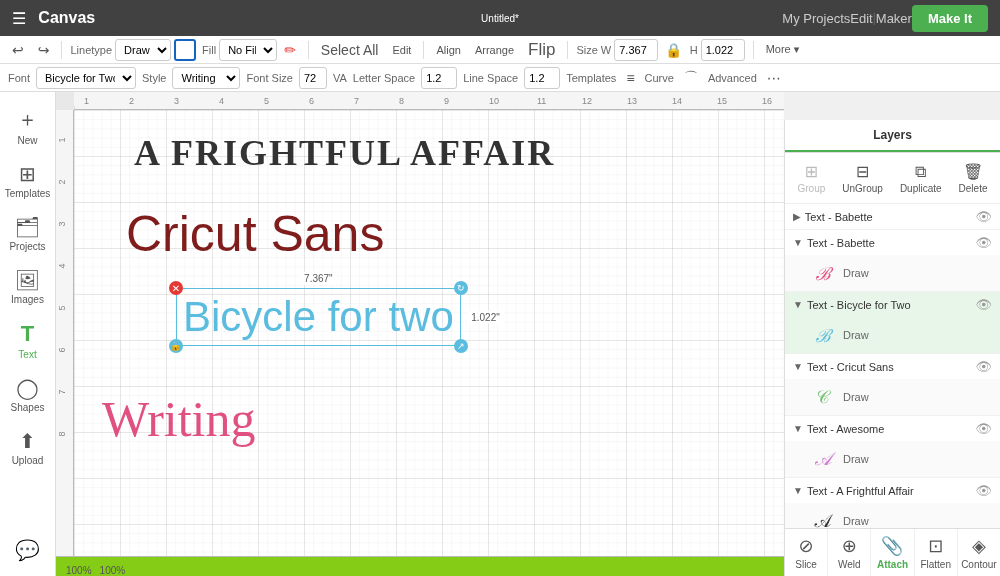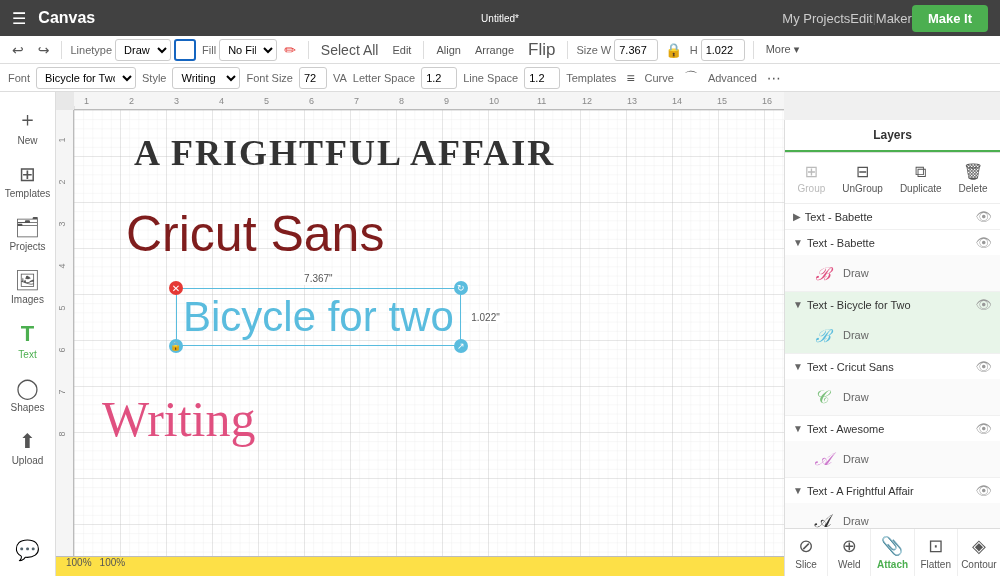--- a/index.html
+++ b/index.html
@@ -273,21 +273,21 @@
           <div style="position:absolute;bottom:-7px;right:-7px;width:14px;height:14px;border-radius:50%;background:#5abcde;display:flex;align-items:center;justify-content:center;color:#fff;font-size:9px;cursor:pointer;">↗</div>
         </div>
 
         <div class="canvas-text" style="position:absolute;top:280px;left:28px;font-size:50px;color:#e05080;font-family:cursive;font-weight:400;">
           Writing
         </div>
 
       </div>
     </div>
 
-    <div style="position:absolute;bottom:0;left:0;right:0;height:20px;background:#fde047;border-top:1px solid #bbb;display:flex;align-items:flex-start;padding:0 10px;gap:8px;">
+    <div style="position:absolute;bottom:0;left:0;right:0;height:20px;background:#84cc16;border-top:1px solid #bbb;display:flex;align-items:flex-end;padding:0 10px;gap:8px;">
       <span class="zoom-label">100%</span>
       <span style="font-size:10px;color:#555;">100%</span>
     </div>
   </div>
 
   <div class="right-panel">
 
     <div class="right-panel-tabs">
       <div class="right-panel-tab active">Layers</div>
     </div>

